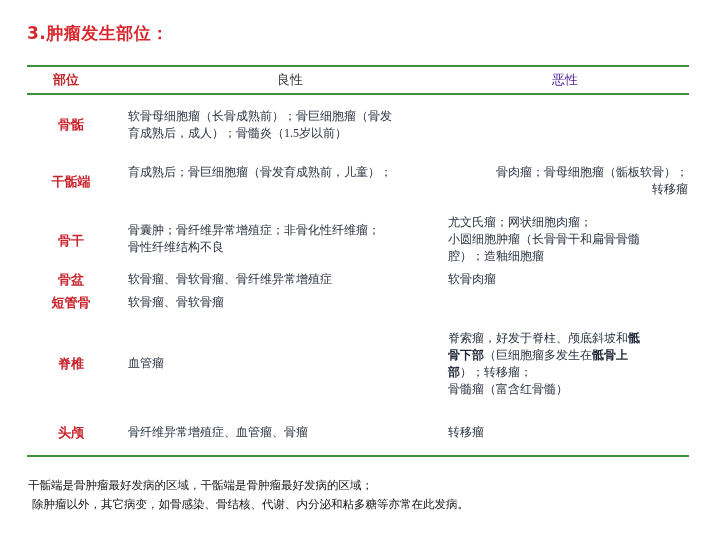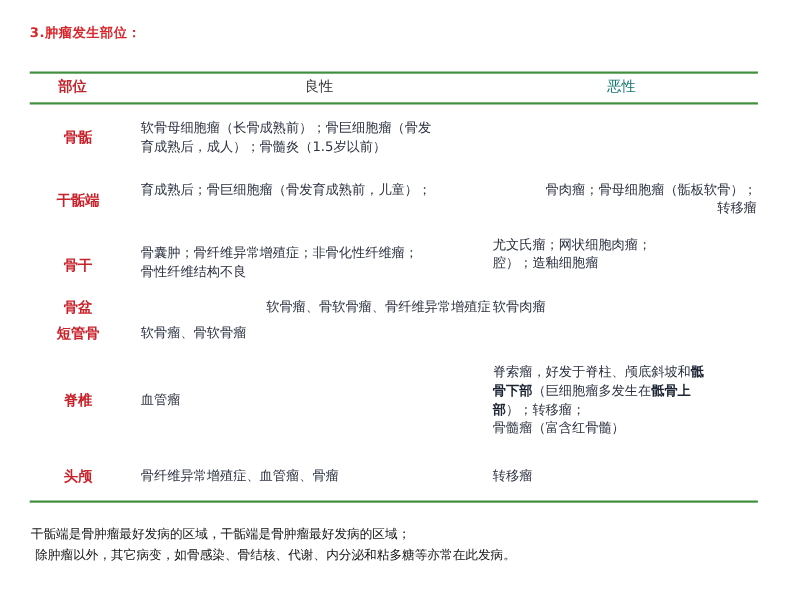--- a/index.html
+++ b/index.html
@@ -12,21 +12,21 @@
     }
     body {
       position: relative;
       font-family: "DejaVu Sans", "Liberation Sans", sans-serif;
       color: #2a2f3a;
     }
     .title {
       position: absolute;
       left: 27px;
       top: 22px;
-      font-size: 12px;
+      font-size: 17px;
       font-weight: bold;
       color: #d9262c;
       letter-spacing: 0.5px;
     }
     .table {
       position: absolute;
       left: 27px;
       top: 65px;
       width: 662px;
     }
@@ -41,42 +41,42 @@
     .hline.head { top: 28px; height: 1.5px; }
     .hline.bottom { top: 390px; }
     .head-cell {
       position: absolute;
       top: 7px;
       font-size: 13px;
       line-height: 16px;
     }
     .head-site { left: 26px; width: 60px; color: #c0262c; font-weight: bold; }
     .head-benign { left: 250px; color: #333; }
-    .head-malignant { left: 525px; color: #0f766e; }
+    .head-malignant { left: 525px; color: #4c1d95; }
     .row {
       position: absolute;
       left: 0;
       width: 662px;
     }
     .site {
       position: absolute;
       left: 4px;
       width: 80px;
       text-align: center;
       font-size: 13px;
       font-weight: bold;
       color: #c8232b;
     }
     .benign, .malignant {
       position: absolute;
       font-size: 12px;
       line-height: 17px;
       color: #2b3140;
     }
-    .benign { left: 101px; width: 318px; }
+    .benign { left: 101px; width: 318px; font-family: Liberation Serif, serif; }
     .malignant { left: 421px; width: 240px; }
     .strong { font-weight: bold; color: #1d2535; }
     .footer {
       position: absolute;
       left: 28px;
       top: 476px;
       font-family: "DejaVu Serif", "Liberation Serif", serif;
       font-size: 11.5px;
       line-height: 19px;
       color: #111;
@@ -115,27 +115,28 @@
   </div>
 
   <div class="row" style="top:147px;">
     <div class="site" style="top:20px;">骨干</div>
     <div class="benign" style="top:10px;">
       <div>骨囊肿；骨纤维异常增殖症；非骨化性纤维瘤；</div>
       <div>骨性纤维结构不良</div>
     </div>
     <div class="malignant" style="top:2px;">
       <div>尤文氏瘤；网状细胞肉瘤；</div>
+      <div>小圆细胞肿瘤（长骨骨干和扁骨骨髓</div>
       <div>腔）；造釉细胞瘤</div>
     </div>
   </div>
 
   <div class="row" style="top:205px;">
     <div class="site" style="top:1px;">骨盆</div>
-    <div class="benign" style="top:1px;text-align:right;">
+    <div class="benign" style="top:1px;">
       <div>软骨瘤、骨软骨瘤、骨纤维异常增殖症</div>
     </div>
     <div class="malignant" style="top:1px;">
       <div>软骨肉瘤</div>
     </div>
   </div>
 
   <div class="row" style="top:229px;">
     <div class="site" style="top:0px;">短管骨</div>
     <div class="benign" style="top:0px;">

